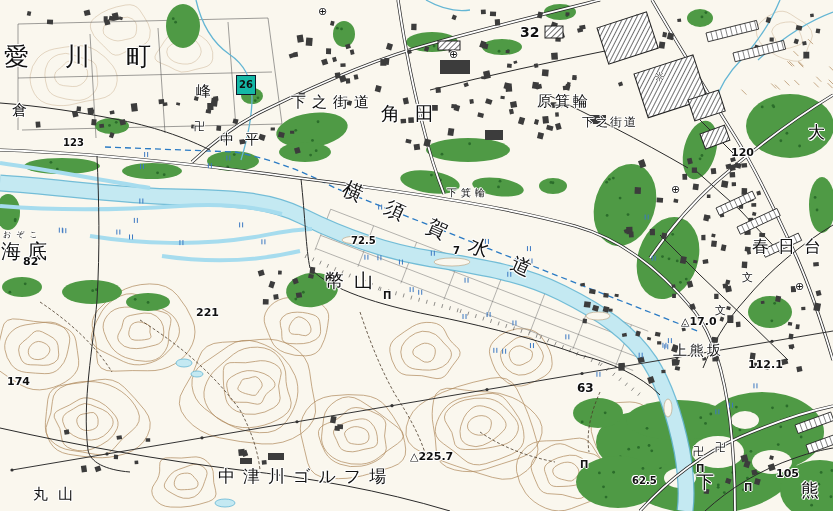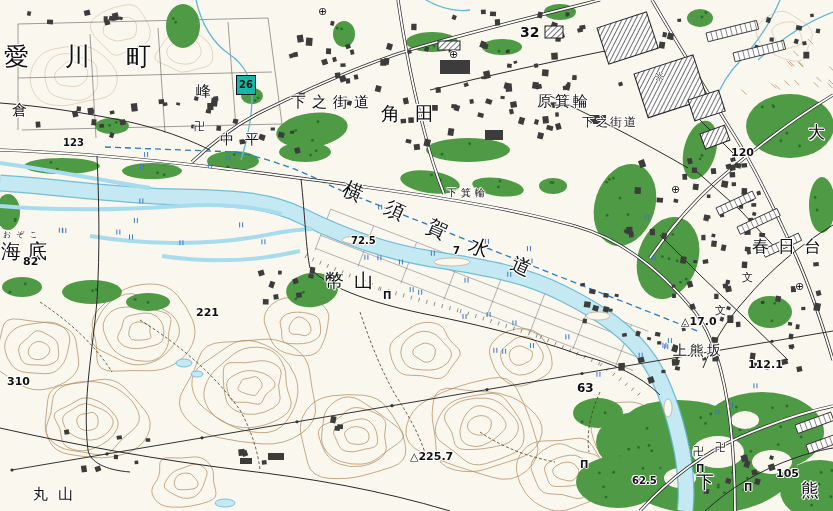--- a/index.html
+++ b/index.html
@@ -868,21 +868,22 @@
   <div class="lb num" style="left:351px;top:236px;font-size:10px">72.5</div>
   <div class="lb num" style="left:453px;top:246px;font-size:10px">7</div>
   <div class="lb" style="left:325px;top:271px;font-size:19px;letter-spacing:10px">幣山</div>
   <div class="lb" style="left:752px;top:238px;font-size:17px;letter-spacing:9px">春日台</div>
   <div class="lb num" style="left:681px;top:316px">△17.0</div>
   <div class="lb" style="left:673px;top:343px;font-size:14px;letter-spacing:3px">上熊坂</div>
   <div class="lb num" style="left:748px;top:359px">112.1</div>
   <div class="lb num" style="left:577px;top:382px;font-size:12px">63</div>
   <div class="lb num" style="left:776px;top:468px">105</div>
   <div class="lb num" style="left:196px;top:307px">221</div>
-  <div class="lb num" style="left:7px;top:376px">310</div>
+  <div class="lb num" style="left:7px;top:376px">174</div>
+  <div class="lb" style="left:218px;top:468px;font-size:17px;letter-spacing:8px">中津川ゴルフ場</div>
   <div class="lb num" style="left:410px;top:451px">△225.7</div>
   <div class="lb num" style="left:632px;top:476px;font-size:10px">62.5</div>
   <div class="lb" style="left:33px;top:487px;font-size:15px;letter-spacing:10px">丸山</div>
   <div class="lb" style="left:696px;top:473px;font-size:18px">下</div>
   <div class="lb" style="left:801px;top:481px;font-size:18px">熊</div>
 
   <div class="sym" style="left:194px;top:121px;font-size:11px">卍</div>
   <div class="sym" style="left:693px;top:446px;font-size:11px">卍</div>
   <div class="sym" style="left:715px;top:442px;font-size:11px">卍</div>
   <div class="sym" style="left:383px;top:291px;font-size:10px;font-weight:bold">П</div>

